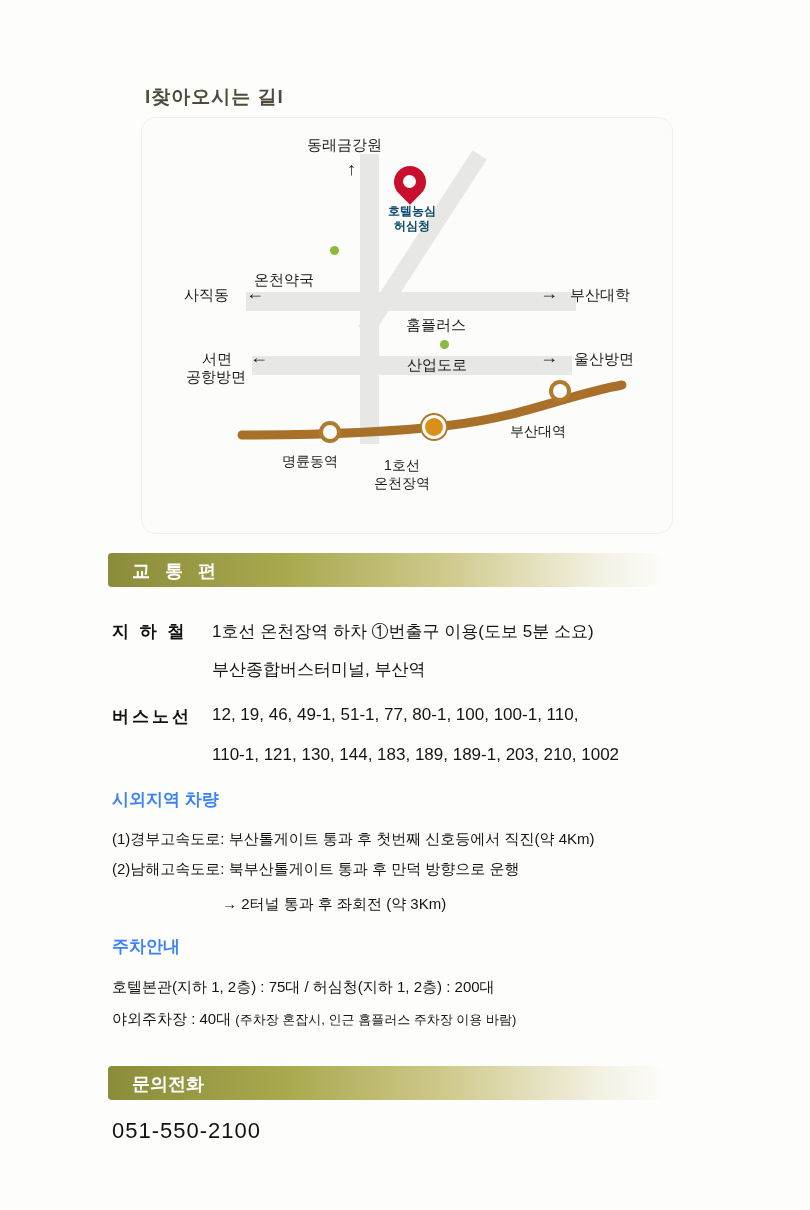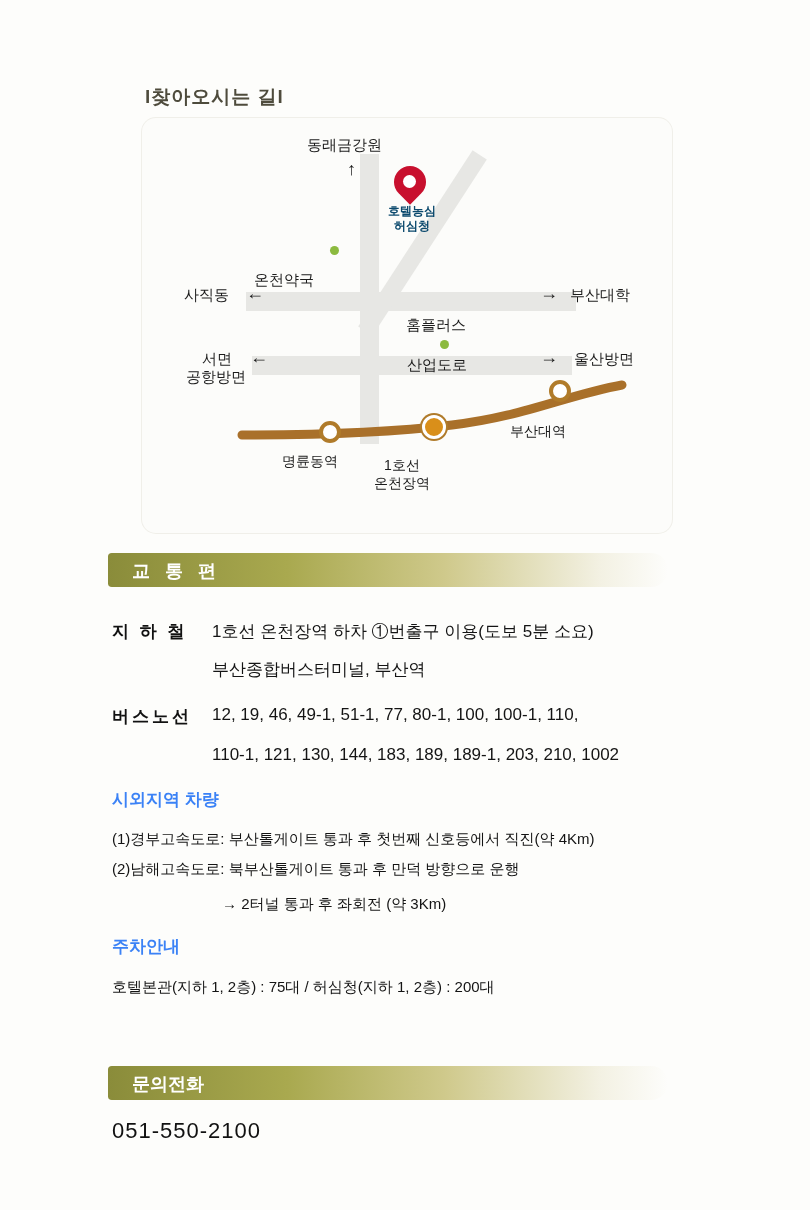--- a/index.html
+++ b/index.html
@@ -280,19 +280,23 @@
   <div class="blk" style="left:212px; top:705px;">12, 19, 46, 49-1, 51-1, 77, 80-1, 100, 100-1, 110,</div>
   <div class="blk" style="left:212px; top:745px;">110-1, 121, 130, 144, 183, 189, 189-1, 203, 210, 1002</div>
 
   <div class="sub-head" style="left:112px; top:788px;">시외지역 차량</div>
   <div class="blk small" style="left:112px; top:830px;">(1)경부고속도로: 부산톨게이트 통과 후 첫번째 신호등에서 직진(약 4Km)</div>
   <div class="blk small" style="left:112px; top:860px;">(2)남해고속도로: 북부산톨게이트 통과 후 만덕 방향으로 운행</div>
   <div class="blk small" style="left:222px; top:895px;">→ 2터널 통과 후 좌회전 (약 3Km)</div>
 
   <div class="sub-head" style="left:112px; top:935px;">주차안내</div>
   <div class="blk small" style="left:112px; top:978px;">호텔본관(지하 1, 2층) : 75대 / 허심청(지하 1, 2층) : 200대</div>
+  <div class="blk small" style="left:112px; top:1010px;">
+    <span>야외주차장 : 40대</span>
+    <span style="font-size:13px;">(주차장 혼잡시, 인근 홈플러스 주차장 이용 바람)</span>
+  </div>
 
   <div class="bar" style="top:1066px;text-align:right;">
     <div class="bar-text tight">문의전화</div>
   </div>
   <div class="phone">051-550-2100</div>
 
 </div>
 
 </body></html>

